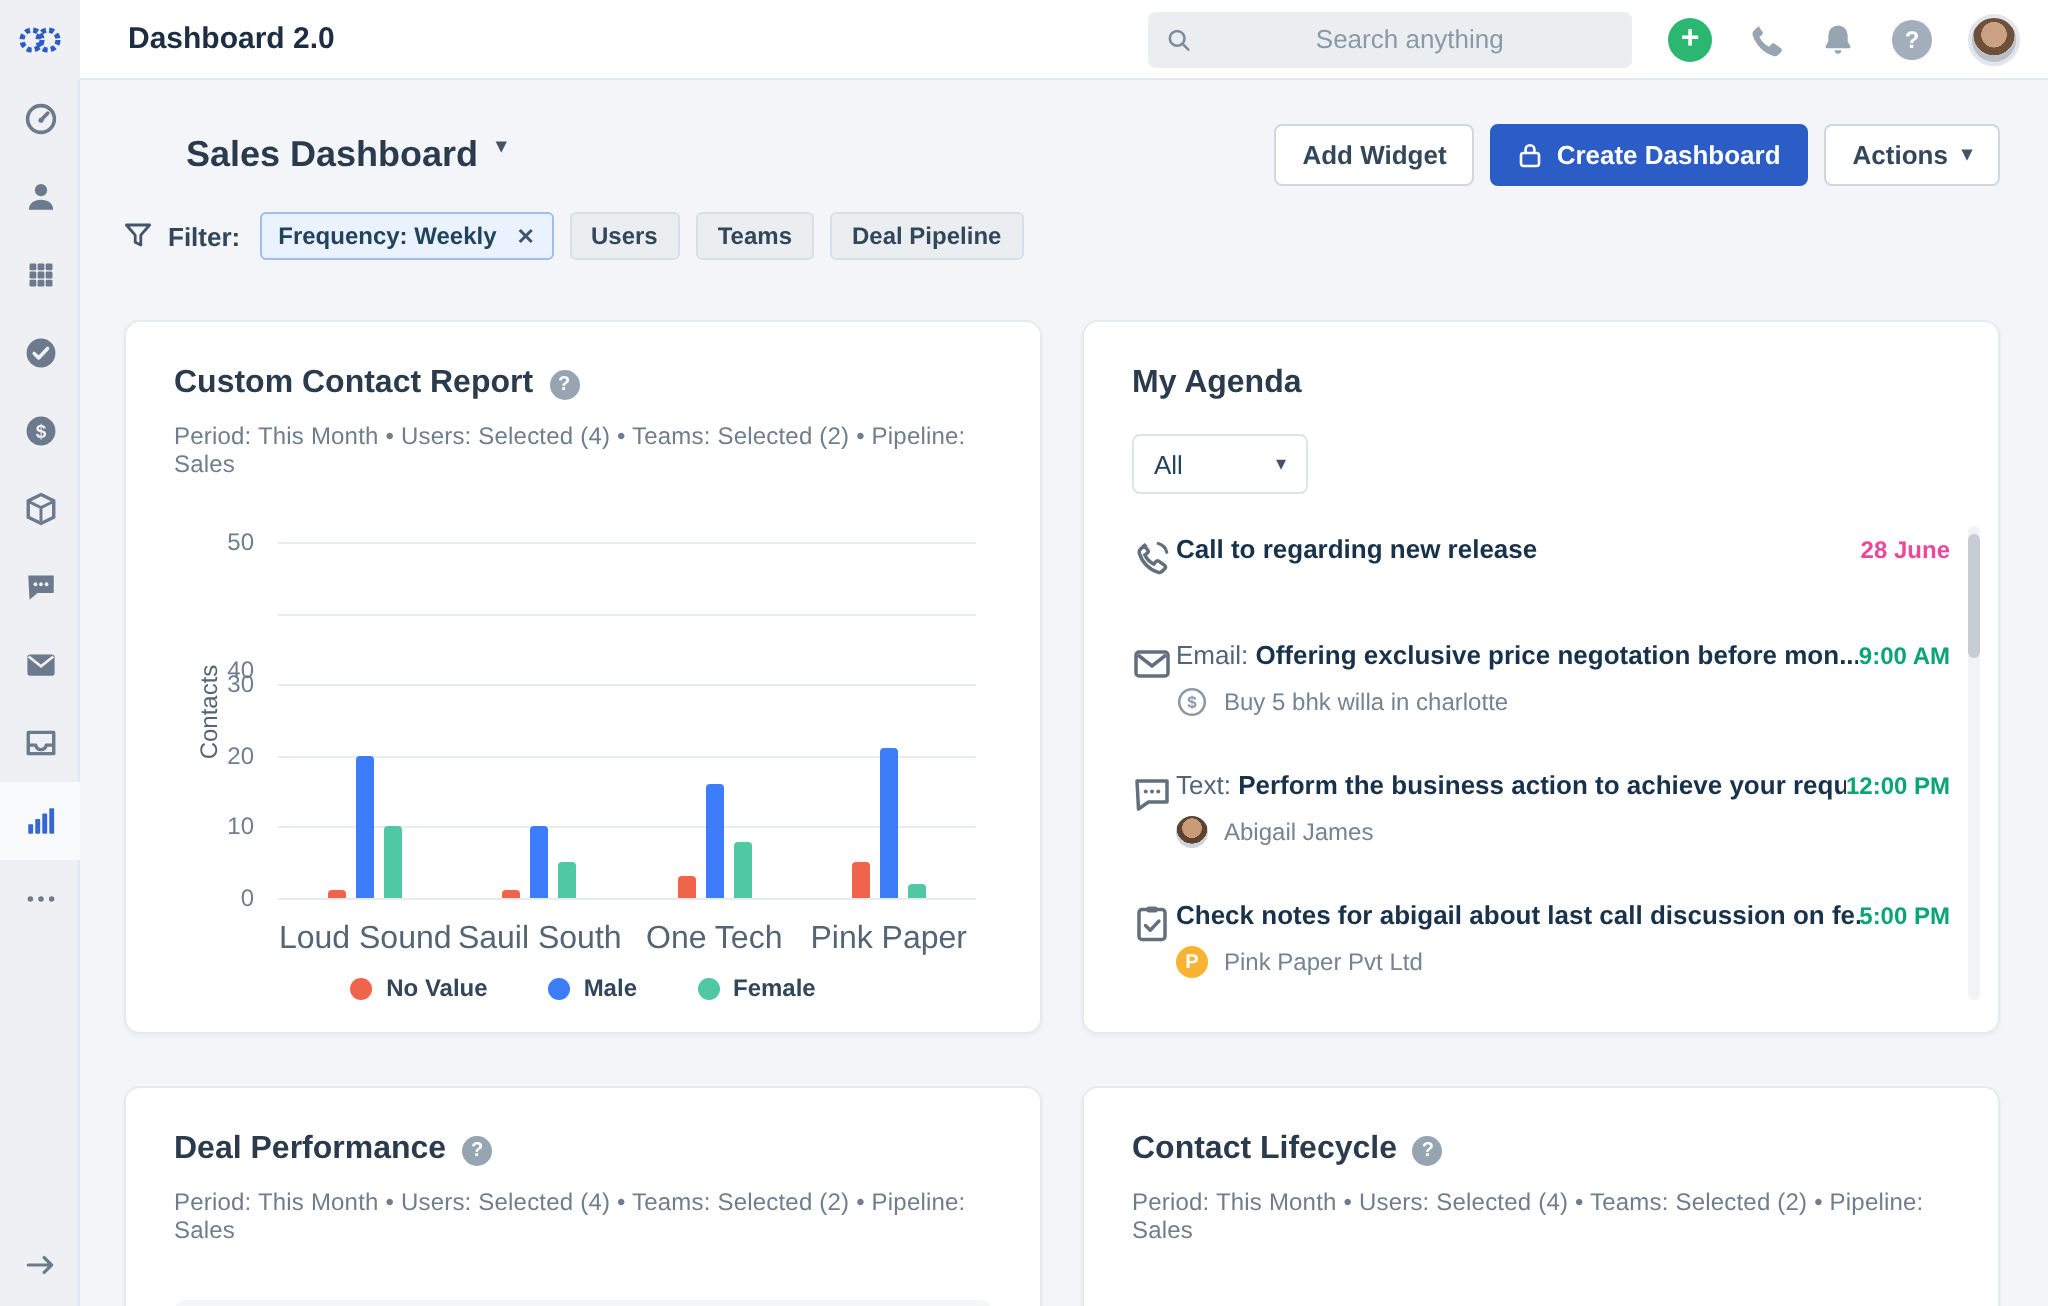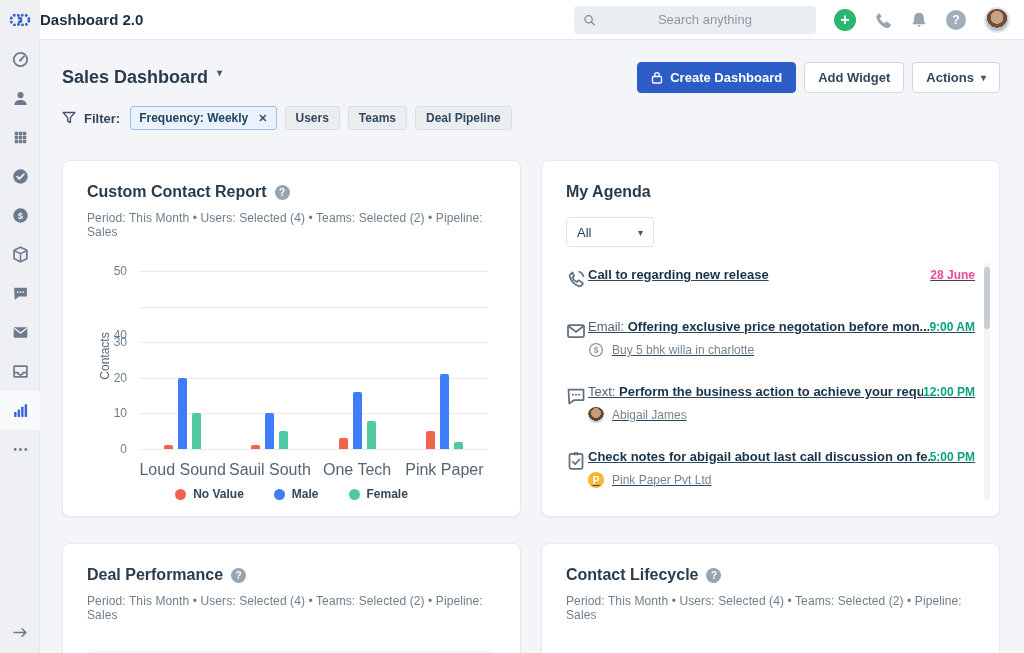--- a/index.html
+++ b/index.html
@@ -3,21 +3,21 @@
 <meta charset="utf-8">
 <style>
   * { margin:0; padding:0; box-sizing:border-box; }
   html,body { width:1024px; height:653px; overflow:hidden; }
   body { font-family:"Liberation Sans", sans-serif; background:#f3f5f8; color:#33475b; }
 
   
   .topbar { position:absolute; top:0; left:0; right:0; height:40px; background:#fff;
             border-bottom:1px solid #e3e8ee; display:flex; align-items:center; z-index:10; }
   .logo-box { width:40px; height:40px; background:#eef0f3; display:flex; align-items:center; justify-content:center; cursor:pointer; }
-  .tb-title { font-size:15px; font-weight:bold; color:#1c2e3f; margin-left:0; }
+  .tb-title { font-size:15px; font-weight:bold; color:#1c2e3f; margin-left:24px; }
   .tb-right { margin-left:auto; display:flex; align-items:center; gap:18px; padding-right:14px; }
   .searchbox { width:242px; height:28px; background:#ebeef1; border-radius:4px; display:flex; align-items:center; padding:0 9px; gap:7px; }
   .searchbox input { border:none; background:transparent; outline:none; font-size:13px; color:#33475b; width:100%; font-family:inherit;text-align:center; }
   .searchbox input::placeholder { color:#8a99a8; }
   .tb-ic { background:none; border:none; cursor:pointer; display:flex; align-items:center; }
   .plus-circle { width:22px; height:22px; border-radius:50%; background:#2bb672; color:#fff; font-size:16px; font-weight:bold;
                  display:flex; align-items:center; justify-content:center; line-height:1; }
   .q-circle { width:20px; height:20px; border-radius:50%; background:#a2aebb; color:#fff; font-size:12px; font-weight:bold;
               display:flex; align-items:center; justify-content:center; }
   .avatar-top { width:26px; height:26px; border-radius:50%; border:2px solid #e2e6ea;
@@ -25,21 +25,21 @@
 
   
   .sidebar { position:absolute; top:40px; left:0; bottom:0; width:40px; background:#eef0f3; border-right:1px solid #e3e8ee; z-index:9; }
   .side-item { width:40px; height:39px; display:flex; align-items:center; justify-content:center; color:#6b7a8c; cursor:pointer; }
   .side-item.active { background:#f9fafb; color:#3567d6; }
   .side-expand { position:absolute; bottom:6px; left:0; width:40px; height:30px; display:flex; align-items:center; justify-content:center; color:#6b7a8c; cursor:pointer; }
 
   
   .main { position:absolute; top:40px; left:40px; right:0; bottom:0; background:#f3f5f8; padding:0 24px 0 22px; overflow:hidden; }
   .page-head { display:flex; align-items:center; margin-top:21px; height:32px; }
-  .page-title { font-size:18px; font-weight:bold; color:#2a3b4d; display:flex; gap:9px; cursor:pointer; }
+  .page-title { font-size:18px; font-weight:bold; color:#2a3b4d; display:flex; gap:9px; cursor:pointer;margin-left:31px; }
   .caret { font-size:10px; color:#44556a; }
   .head-actions { margin-left:auto; display:flex; gap:8px; }
   .btn { font-family:inherit; font-size:13px; font-weight:bold; border-radius:4px; padding:7px 13px; cursor:pointer;
          display:flex; align-items:center; gap:7px; }
   .btn-primary { background:#2c5cc5; border:1px solid #2c5cc5; color:#fff; }
   .btn-plain { background:#fff; border:1px solid #cfd7df; color:#33475b; }
 
   .filter-row { display:flex; align-items:center; margin-top:13px; gap:8px; }
   .filter-label { font-size:13px; font-weight:bold; color:#33475b; margin-right:2px; }
   .chip-blue { display:flex; align-items:center; gap:10px; background:#e9f2fd; border:1px solid #9dbfea; border-radius:3px;
@@ -69,21 +69,21 @@
   .leg-item { display:flex; align-items:center; gap:7px; font-size:12px; font-weight:bold; color:#33475b; }
   .leg-dot { width:11px; height:11px; border-radius:50%; }
 
   
   .agenda-controls { display:flex; align-items:center; margin-top:16px; }
   .select { width:88px; height:30px; background:#fff; border:1px solid #dde3e9; border-radius:4px;
             display:flex; align-items:center; justify-content:space-between; padding:0 10px; font-size:13px; color:#22435e; cursor:pointer; }
   .btn-queue { margin-left:auto; background:#e6f6f1; border:1px solid #79ceb6; color:#0d9f7e; font-size:13px; font-weight:bold;
                border-radius:4px; padding:7px 13px; cursor:pointer; font-family:inherit; }
   .agenda-list { margin-top:20px; }
-  .ag-row { display:flex; gap:0; margin-bottom:26px;text-decoration:underline; }
+  .ag-row { display:flex; gap:0; margin-bottom:26px; }
   .ag-ic { color:#62707e; width:22px; padding-top:2px; flex:none; }
   .ag-body { flex:1; min-width:0; }
   .ag-title { font-size:13px; font-weight:bold; color:#17324a; white-space:nowrap; overflow:hidden; }
   .ag-prefix { font-weight:normal; color:#51647a; }
   .ag-sub { display:flex; align-items:center; gap:8px; margin-top:8px; font-size:12px; color:#748494; }
   .ag-time { font-size:12px; font-weight:bold; flex:none; padding-top:1px; }
   .avatar-sm { width:16px; height:16px; border-radius:50%; flex:none;
       background: radial-gradient(circle at 50% 38%, #c99b76 0 38%, #5d4330 39% 60%, #cdd3d8 61%); }
   .badge-p { width:16px; height:16px; border-radius:50%; background:#f8b332; color:#fff; font-size:10px; font-weight:bold;
              display:flex; align-items:center; justify-content:center; flex:none; }
@@ -250,29 +250,29 @@
   </nav>
 
 <div class="main">
 
   <div class="page-head">
     <div class="page-title">
       <span>Sales Dashboard</span>
       <span class="caret">▾</span>
     </div>
     <div class="head-actions">
+      <button class="btn btn-plain">
+        <span>Add Widget</span>
+      </button>
       <button class="btn btn-primary">
         <svg width="12" height="13" viewBox="0 0 12 13">
           <rect x="1.5" y="5.5" width="9" height="6.5" rx="1.2" fill="none" stroke="#fff" stroke-width="1.3"></rect>
           <path d="M3.8 5.5V3.8a2.2 2.2 0 0 1 4.4 0v1.7" fill="none" stroke="#fff" stroke-width="1.3"></path>
         </svg>
         <span>Create Dashboard</span>
-      </button>
-      <button class="btn btn-plain">
-        <span>Add Widget</span>
       </button>
       <button class="btn btn-plain">
         <span>Actions</span>
         <span class="caret">▾</span>
       </button>
     </div>
   </div>
 
   <div class="filter-row">
     <svg width="14" height="14" viewBox="0 0 14 14">

